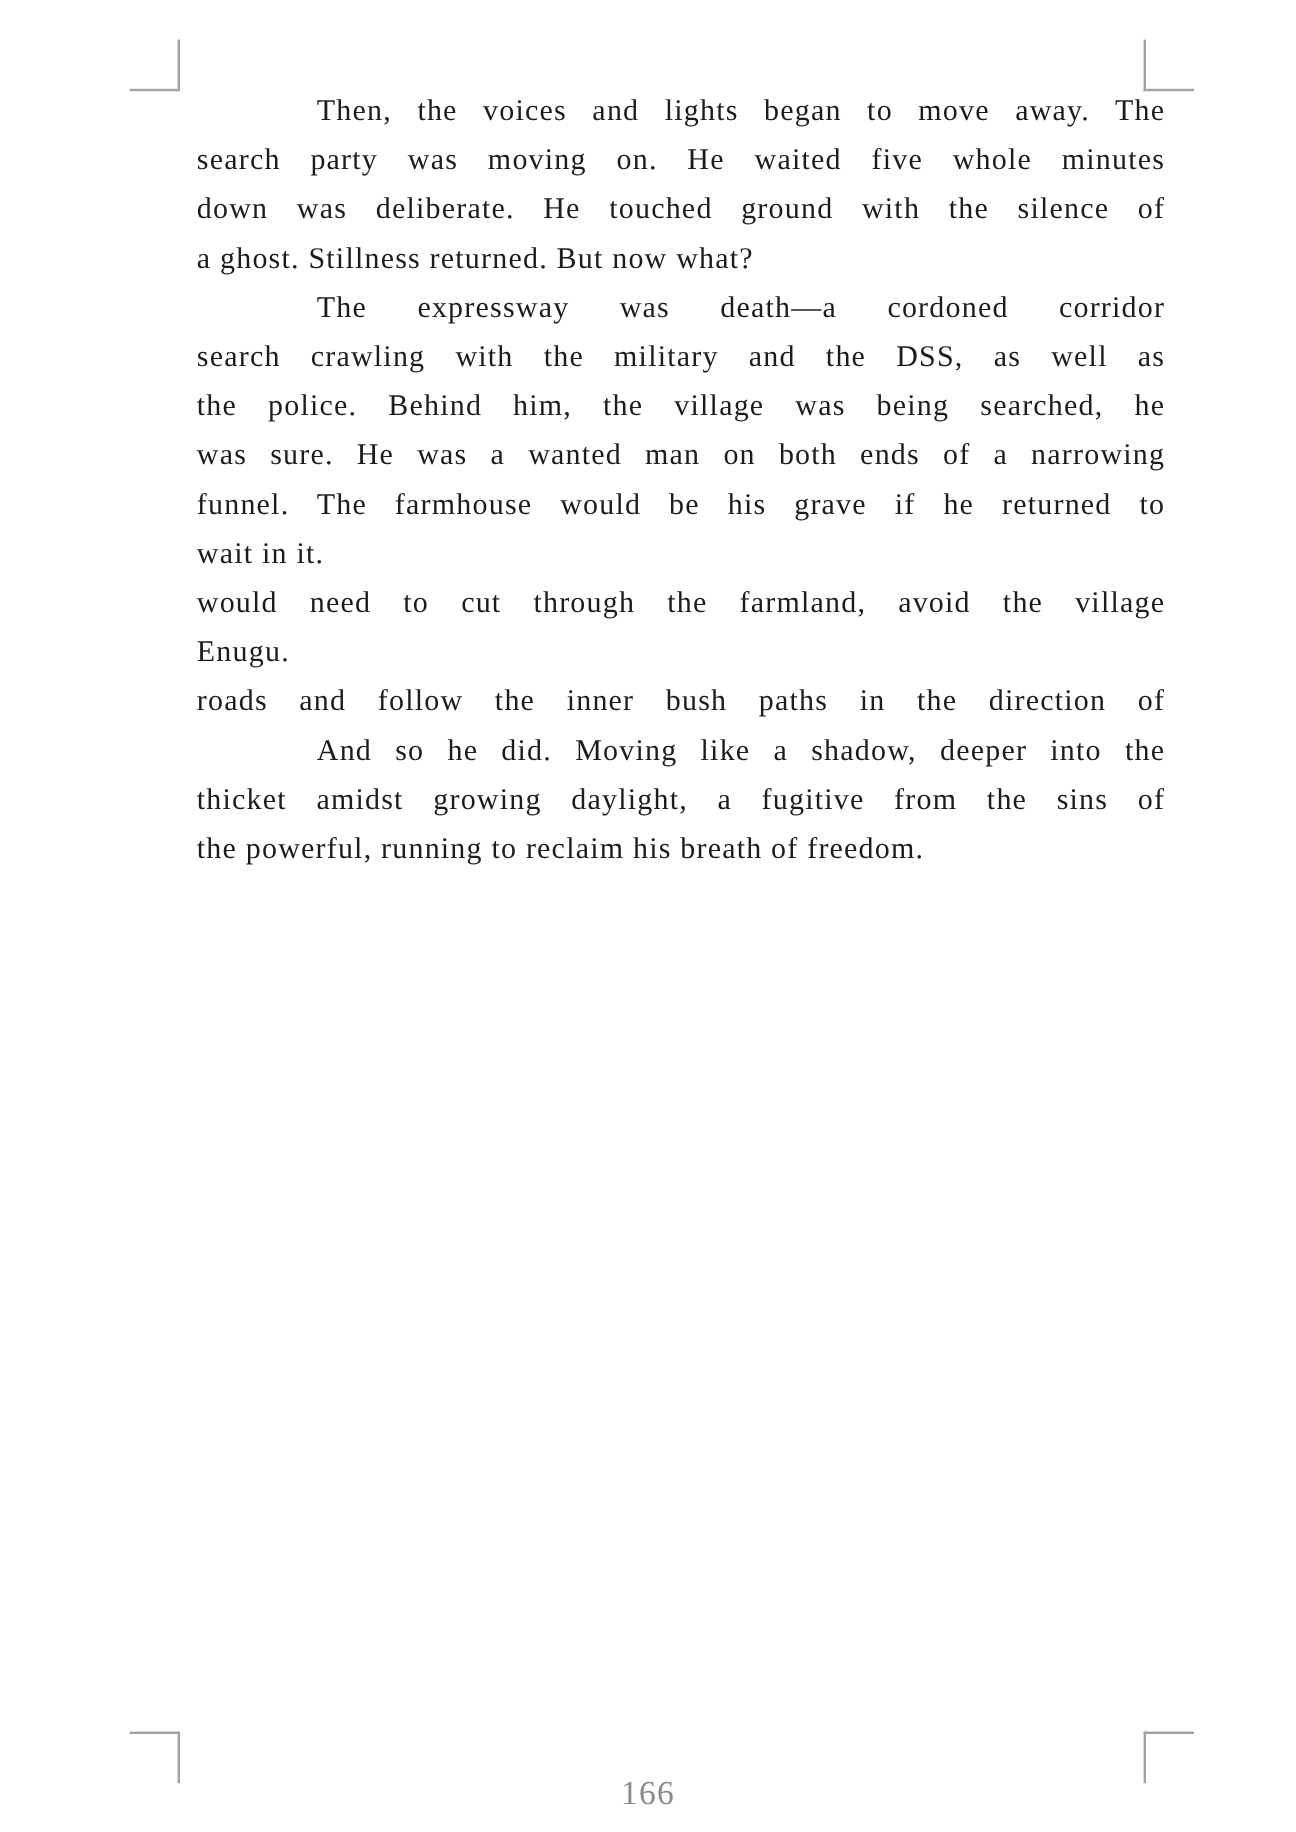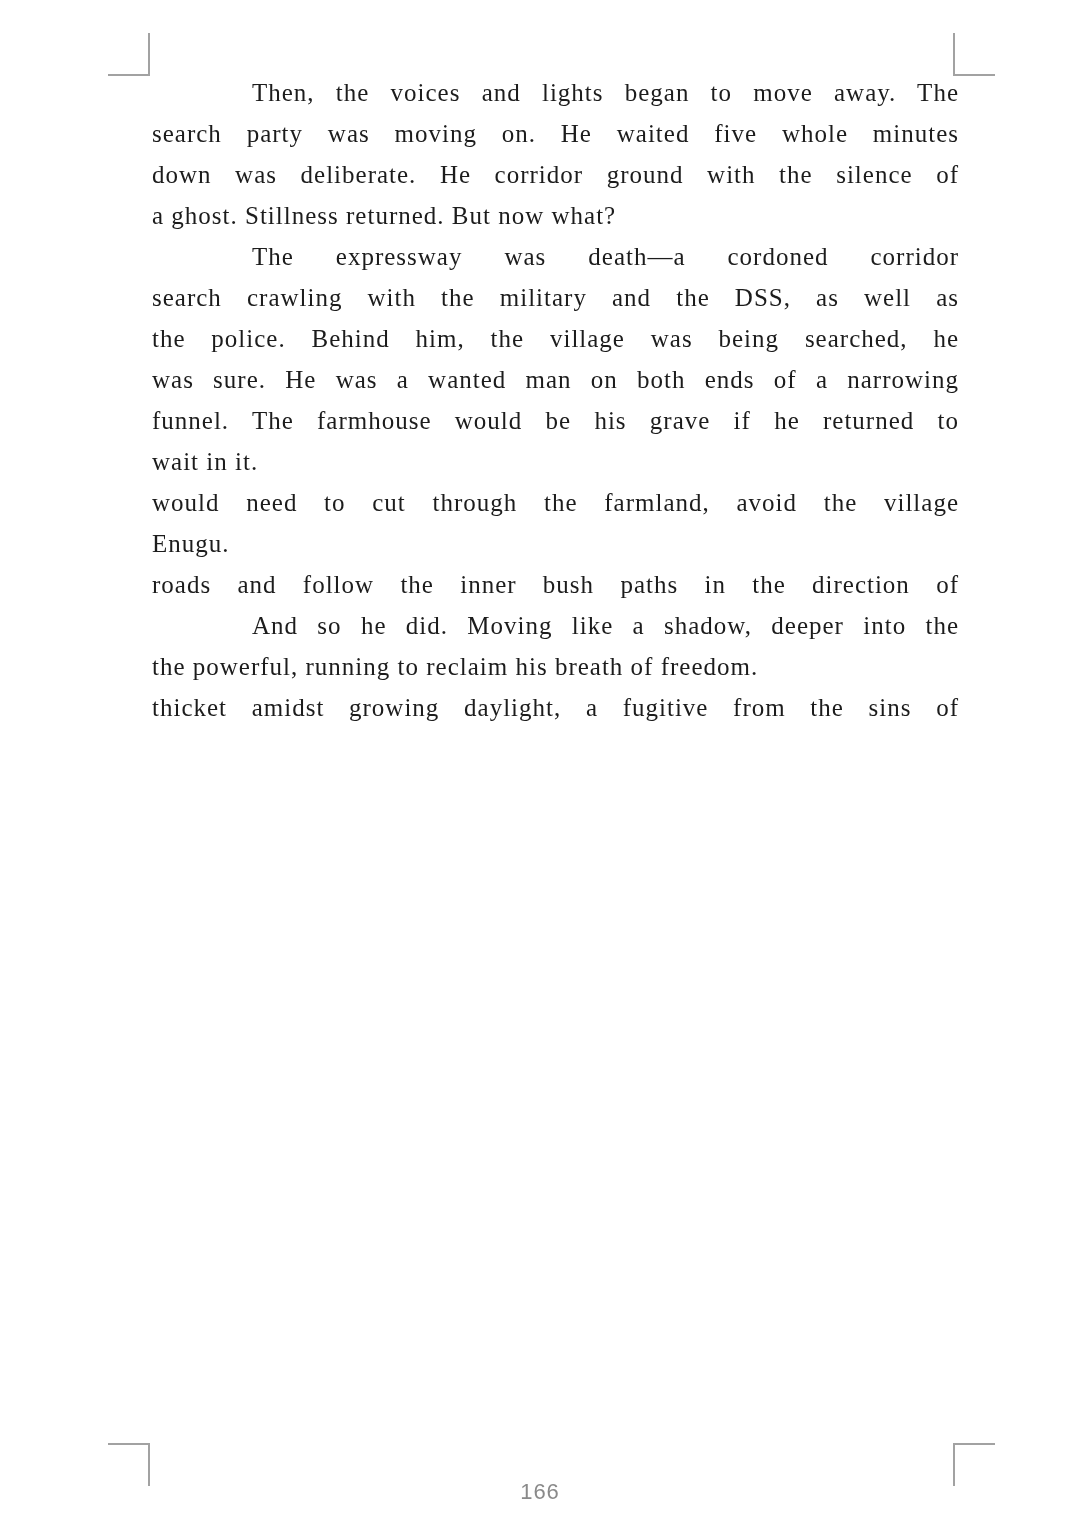--- a/index.html
+++ b/index.html
@@ -19,21 +19,21 @@
     width: 40px;
     height: 41px;
   }
   .corner.tl { left: 108px; top: 33px;  border-right: 2px solid var(--corner-mark); border-bottom: 2px solid var(--corner-mark); }
   .corner.tr { left: 953px; top: 33px;  border-left: 2px solid var(--corner-mark);  border-bottom: 2px solid var(--corner-mark); }
   .corner.bl { left: 108px; top: 1443px; border-right: 2px solid var(--corner-mark); border-top: 2px solid var(--corner-mark); }
   .corner.br { left: 953px; top: 1443px; border-left: 2px solid var(--corner-mark);  border-top: 2px solid var(--corner-mark); }
 
   .text-block {
     position: absolute;
-    left: 152px;
+    left: 164px;
     top: 72px;
     width: 807px;
     font-size: 25px;
     line-height: 41px;
     letter-spacing: 1px;
     color: var(--text, #1a1a1a);
   }
 
   .line {
     text-align: justify;
@@ -42,63 +42,63 @@
   }
   .line.first { text-indent: 100px; }
   .line.last  { text-align: right; text-align-last: left; }
 
   .page-number {
     position: absolute;
     left: 0;
     right: 0;
     top: 1479px;
     text-align: center;
-    font-family: Liberation Sans, sans-serif;
-    font-size: 22px;
+    font-family: Liberation Serif, serif;
+    font-size: 28px;
     letter-spacing: 1px;
     color: var(--page-number, #8a8a8a);
   }
 </style>
 </head>
 <body>
 
 <div class="page">
 
   <div class="corner tl"></div>
   <div class="corner tr"></div>
   <div class="corner bl"></div>
   <div class="corner br"></div>
 
   <div class="text-block">
 
     <div>
       <div class="line first">Then, the voices and lights began to move away. The</div>
       <div class="line">search party was moving on. He waited five whole minutes</div>
-      <div class="line">down was deliberate. He corridor ground with the silence of</div>
+      <div class="line">down was deliberate. He touched ground with the silence of</div>
       <div class="line last">a ghost. Stillness returned. But now what?</div>
     </div>
 
     <div>
       <div class="line first">The expressway was death—a cordoned corridor</div>
       <div class="line">search crawling with the military and the DSS, as well as</div>
       <div class="line">the police. Behind him, the village was being searched, he</div>
       <div class="line">was sure. He was a wanted man on both ends of a narrowing</div>
       <div class="line">funnel. The farmhouse would be his grave if he returned to</div>
       <div class="line last">wait in it.</div>
     </div>
 
     <div>
       <div class="line">would need to cut through the farmland, avoid the village</div>
       <div class="line last">Enugu.</div>
       <div class="line">roads and follow the inner bush paths in the direction of</div>
     </div>
 
     <div>
       <div class="line first">And so he did. Moving like a shadow, deeper into the</div>
+      <div class="line">thicket amidst growing daylight, a fugitive from the sins of</div>
       <div class="line last">the powerful, running to reclaim his breath of freedom.</div>
-      <div class="line">thicket amidst growing daylight, a fugitive from the sins of</div>
     </div>
 
   </div>
 
   <div class="page-number">166</div>
 
 </div>
 
 </body></html>

